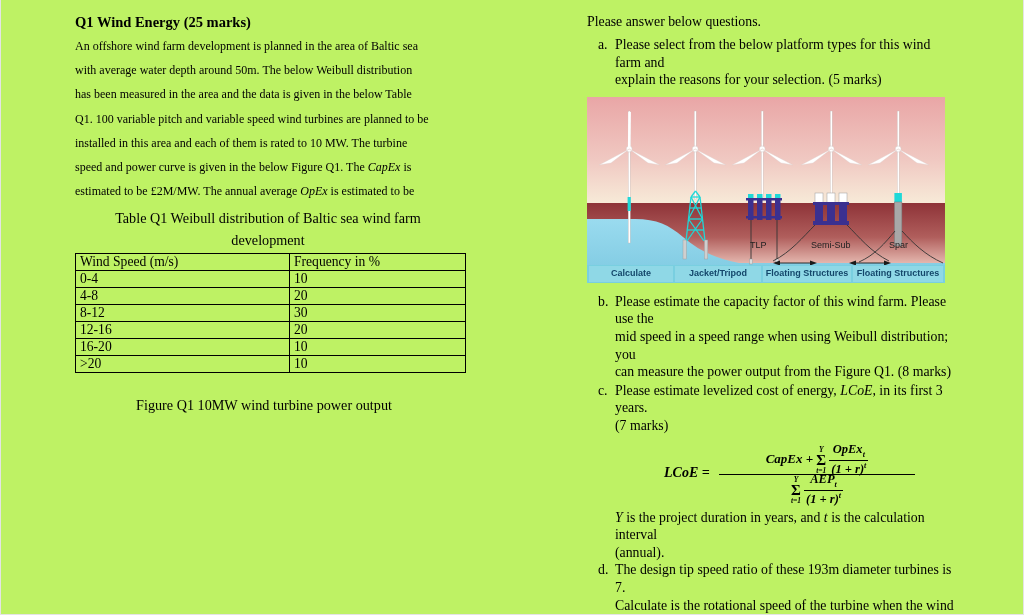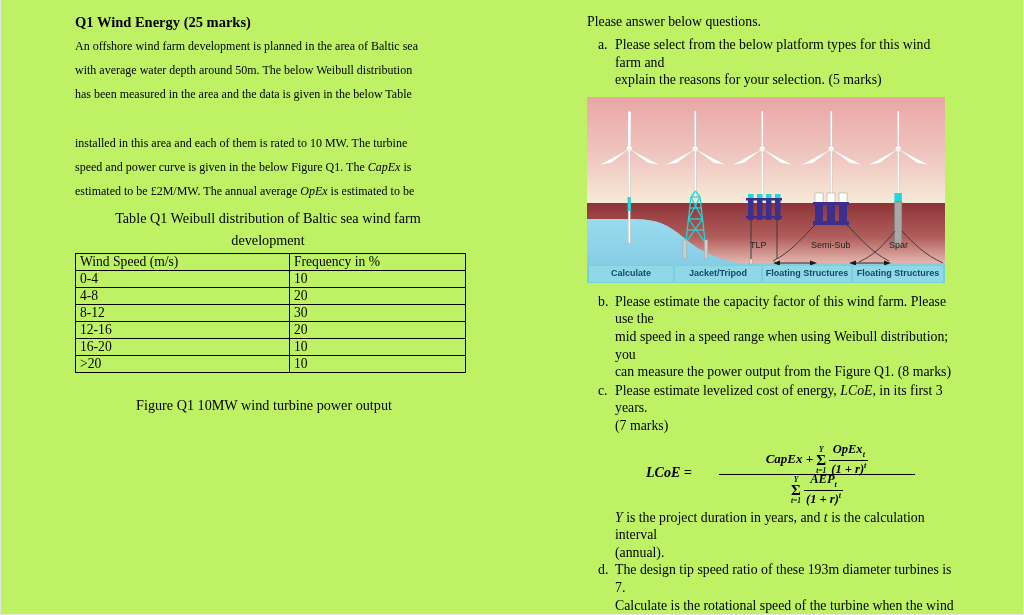--- a/index.html
+++ b/index.html
@@ -126,21 +126,21 @@
   
   .formula {
     position: relative;
     width: 372px;
     height: 62px;
     margin-top: 8px;
     margin-bottom: 4px;
   }
   .formula .lhs {
     position: absolute;
-    left: 59px;
+    left: 77px;
     top: 22px;
     font-family: "Liberation Serif", serif;
     font-style: italic;
     font-weight: bold;
     font-size: 14px;
   }
   .frac {
     position: absolute;
     left: 130px;
     top: 3px;
@@ -203,21 +203,21 @@
 <div class="page">
 
   <div class="col-left">
 
     <div class="q-title">Q1 Wind Energy (25 marks)</div>
 
     <p class="para">
       <span>An offshore wind farm development is planned in the area of Baltic sea</span><br>
       <span>with average water depth around 50m. The below Weibull distribution</span><br>
       <span>has been measured in the area and the data is given in the below Table</span><br>
-      <br>
+      <span>Q1. 100 variable pitch and variable speed wind turbines are planned to be</span><br>
       <span>installed in this area and each of them is rated to 10 MW. The turbine</span><br>
       <span>speed and power curve is given in the below Figure Q1. The </span><span class="ital">CapEx</span><span> is</span><br>
       <span>estimated to be £2M/MW. The annual average </span><span class="ital">OpEx</span><span> is estimated to be</span><br>
     </p>
 
     <div class="table-caption">Table Q1 Weibull distribution of Baltic sea wind farm development</div>
 
     <table class="weibull">
       <tbody>
         <tr>

